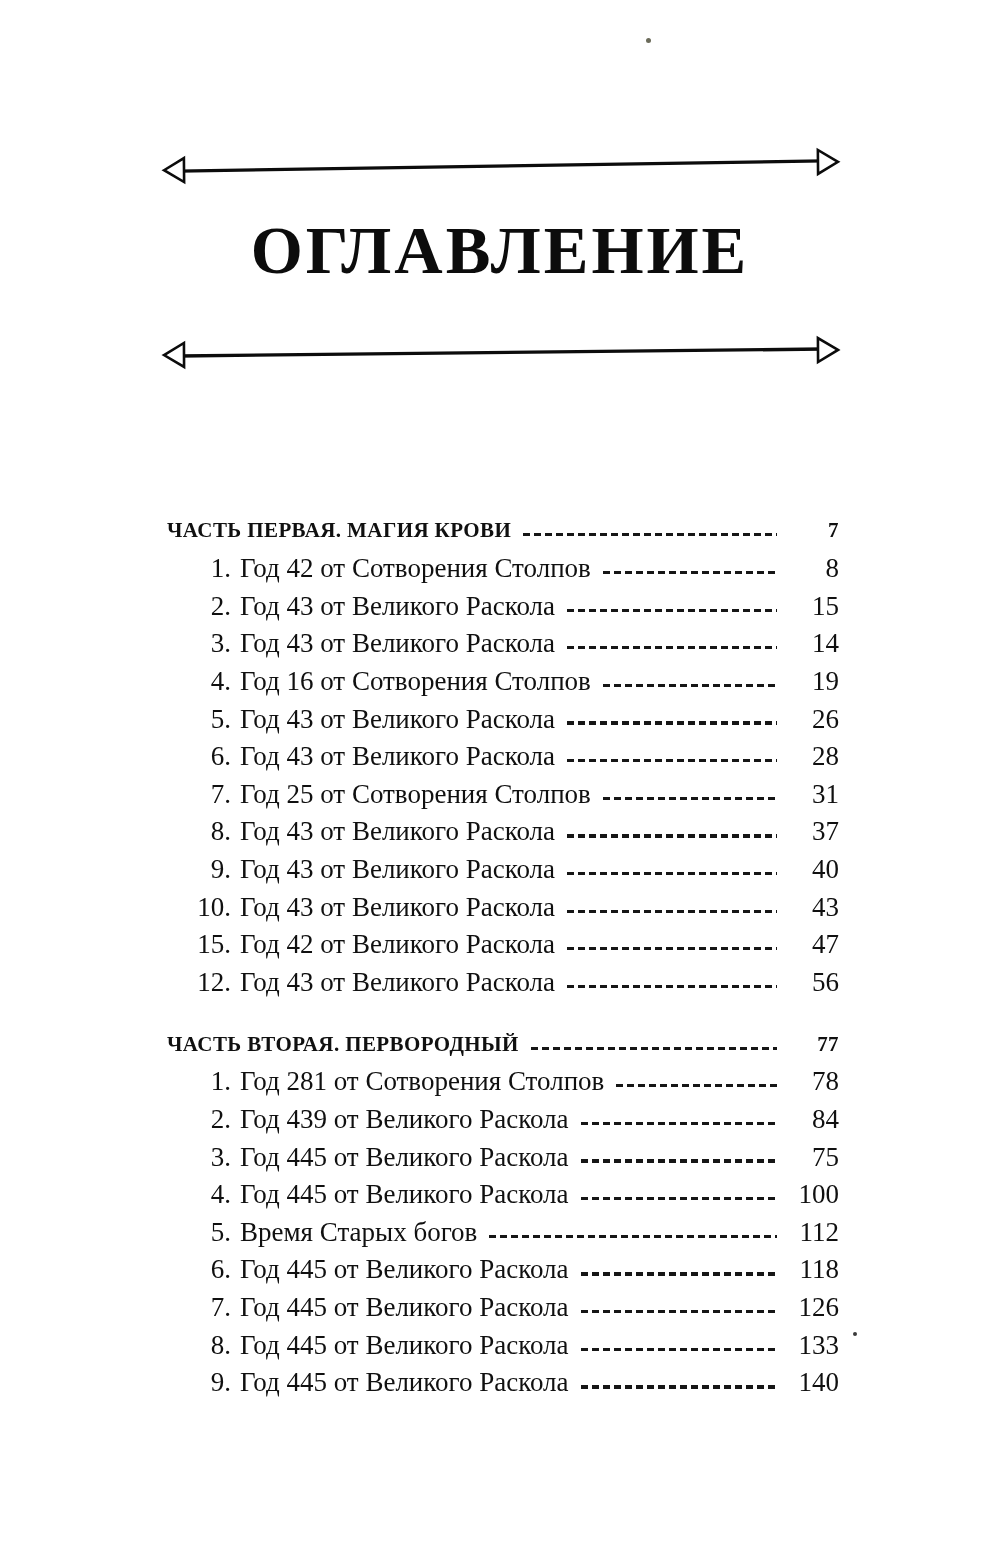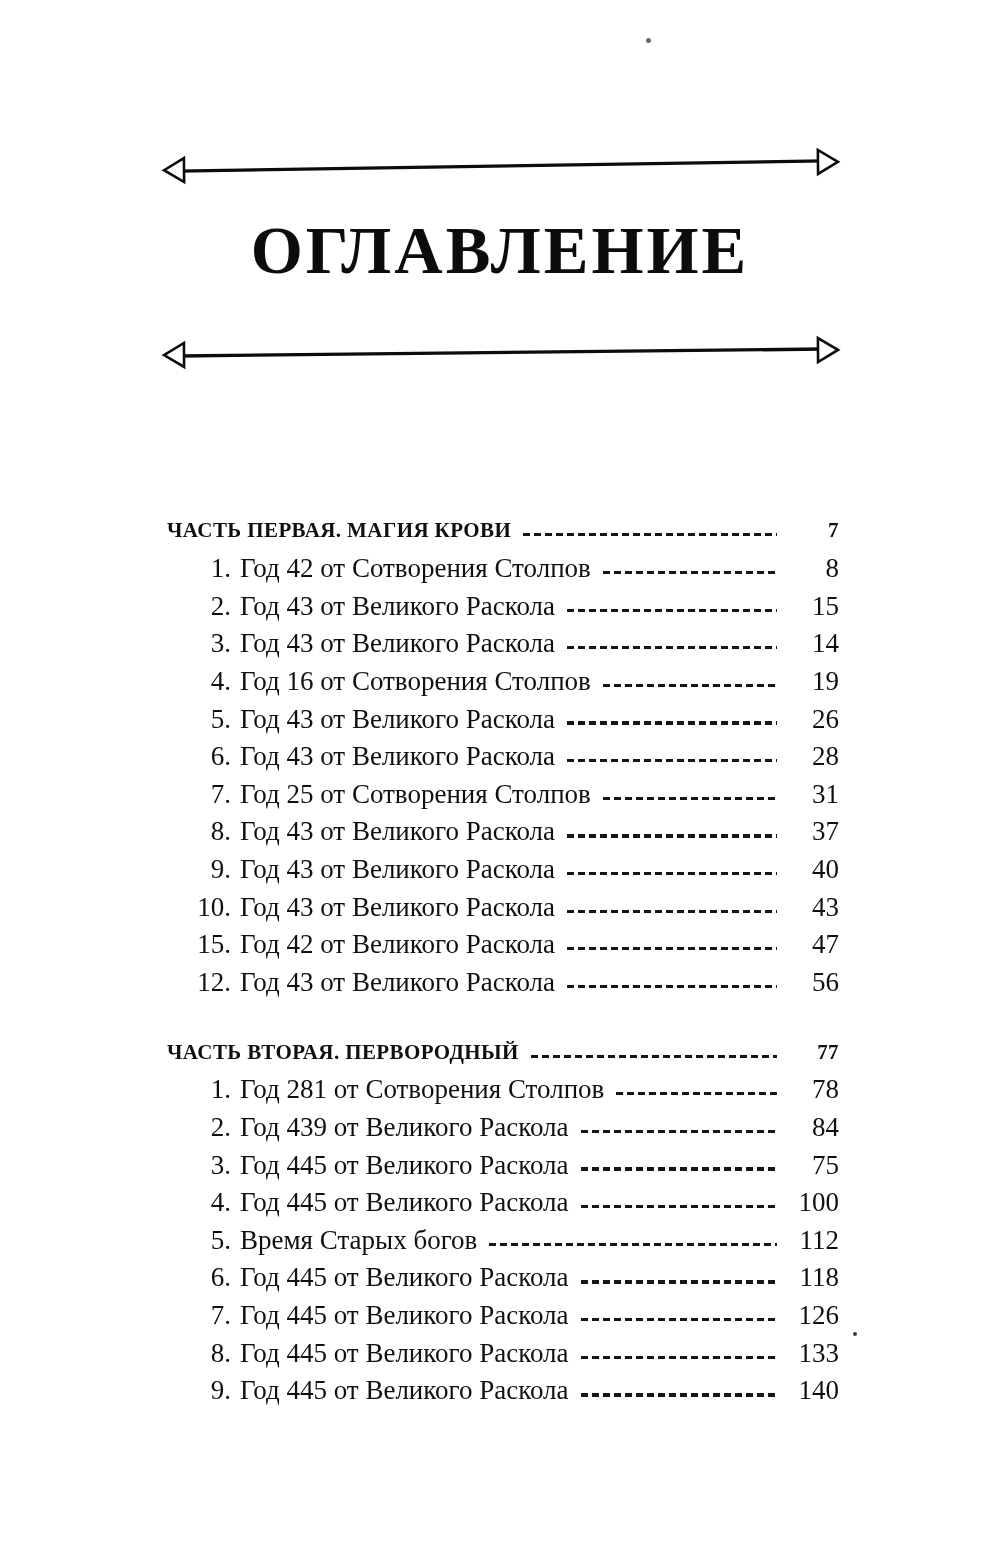--- a/index.html
+++ b/index.html
@@ -24,21 +24,21 @@
     position:absolute;top:212px;left:0;width:1000px;
     text-align:center;
     font-size:67px;font-weight:700;letter-spacing:3px;
     color:#0c0c0c;
   }
 
   
   .toc{position:absolute;left:167px;top:512px;width:672px;}
   .row{display:flex;align-items:center;height:37.65px;white-space:nowrap;}
   .row.heading{font-size:21px;font-weight:700;letter-spacing:0.4px;}
-  .row.heading.second{margin-top:32px;}
+  .row.heading.second{margin-top:24px;}
   .row.entry{font-size:27px;}
   .num{flex:0 0 64px;text-align:right;padding-right:9px;}
   .label{flex:0 0 auto;}
   .leader{
     flex:1 1 auto;
     height:3.2px;
     margin:0 8px 0 12px;
     transform:translateY(4px);
     background:repeating-linear-gradient(90deg,#161616 0 7px,transparent 7px 11px);
   }

